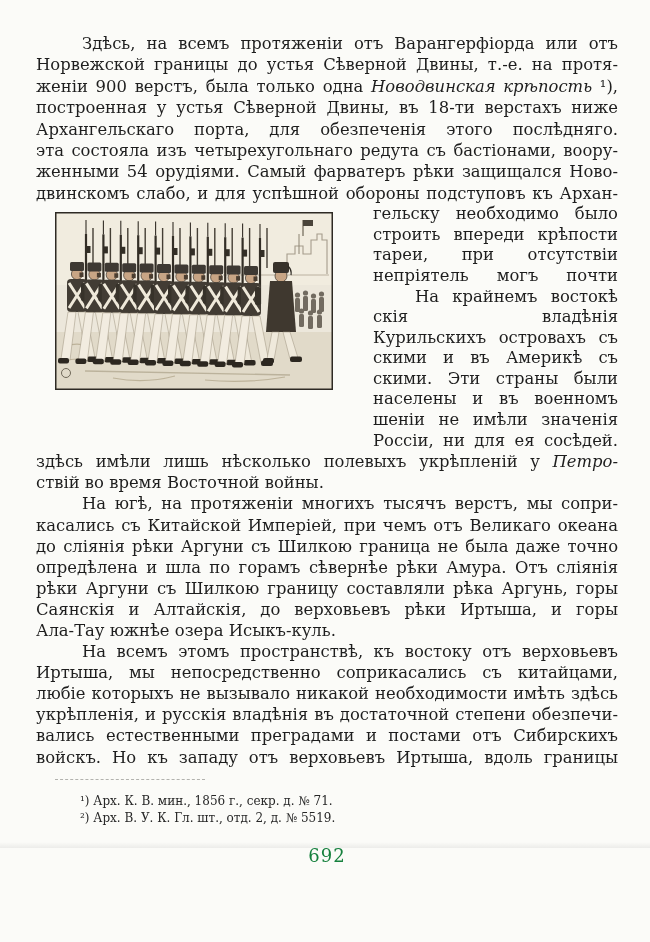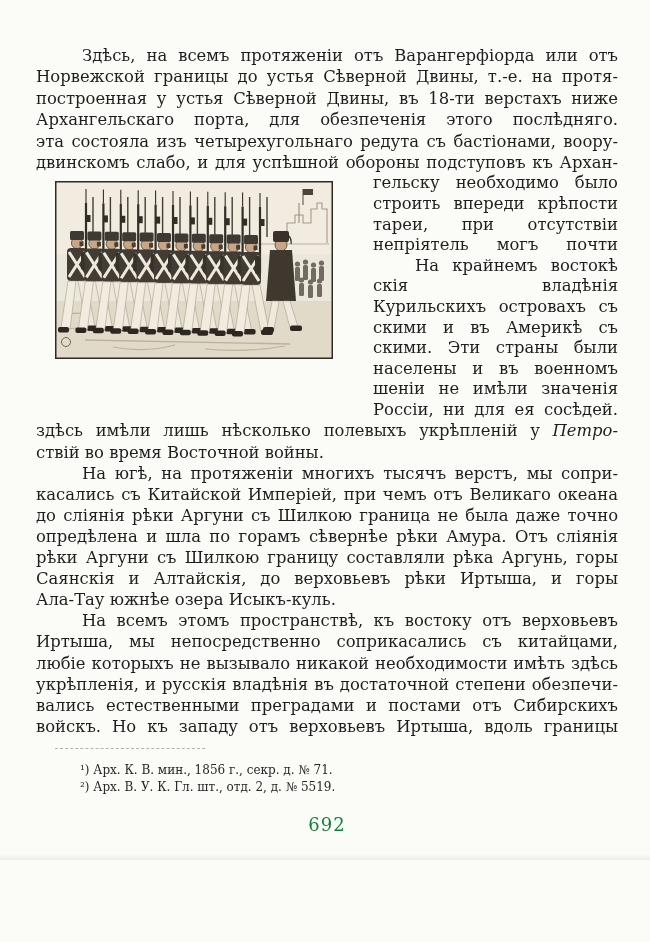--- a/index.html
+++ b/index.html
@@ -4,21 +4,21 @@
 <style>
   html,body{margin:0;padding:0;}
   body{
     width:650px;height:942px;
     background:#fbfbf8;
     font-family:"DejaVu Serif","Liberation Serif",serif;
     color:#1e1e1e;
     position:relative;
     overflow:hidden;
   }
-  .page{position:absolute;left:0;top:12px;width:650px;height:848px;}
+  .page{position:absolute;left:0;top:0;width:650px;height:848px;}
   .page::after{
     content:"";position:absolute;left:0;bottom:0;width:100%;height:6px;
     background:linear-gradient(to bottom,rgba(0,0,0,0),rgba(0,0,0,.06));
   }
   .text-block{position:absolute;left:36px;top:33px;width:582px;}
   .line{
     font-size:16.4px;line-height:21.4px;height:21.4px;overflow:hidden;
     text-align:justify;text-align-last:justify;
     white-space:normal;
   }
@@ -49,23 +49,25 @@
 </style>
 </head>
 <body>
 
 <div class="page">
   <div class="text-block">
 
     <div id="top-lines">
         <div class="line indent"><span>Здѣсь, на всемъ протяженіи отъ Варангерфіорда или отъ</span></div>
         <div class="line"><span>Норвежской границы до устья Сѣверной Двины, т.-е. на протя-</span></div>
+        <div class="line"><span>женіи 900 верстъ, была только одна </span><span class="it">Новодвинская крѣпость</span><span> ¹),</span></div>
         <div class="line"><span>построенная у устья Сѣверной Двины, въ 18-ти верстахъ ниже</span></div>
         <div class="line"><span>Архангельскаго порта, для обезпеченія этого послѣдняго. Крѣпость</span></div>
         <div class="line"><span>эта состояла изъ четырехугольнаго редута съ бастіонами, воору-</span></div>
+        <div class="line"><span>женными 54 орудіями. Самый фарватеръ рѣки защищался Ново-</span></div>
         <div class="line"><span>двинскомъ слабо, и для успѣшной обороны подступовъ къ Архан-</span></div>
       </div>
 
     <div class="wrap-region">
       <div class="figure-col">
         <div class="img-frame">
           <svg width="278" height="178" viewBox="0 0 278 178">
 
             <rect x="1" y="1" width="276" height="176" fill="#ece7db"></rect>
             <rect x="1" y="1" width="276" height="72" fill="#f1ecdf"></rect>

